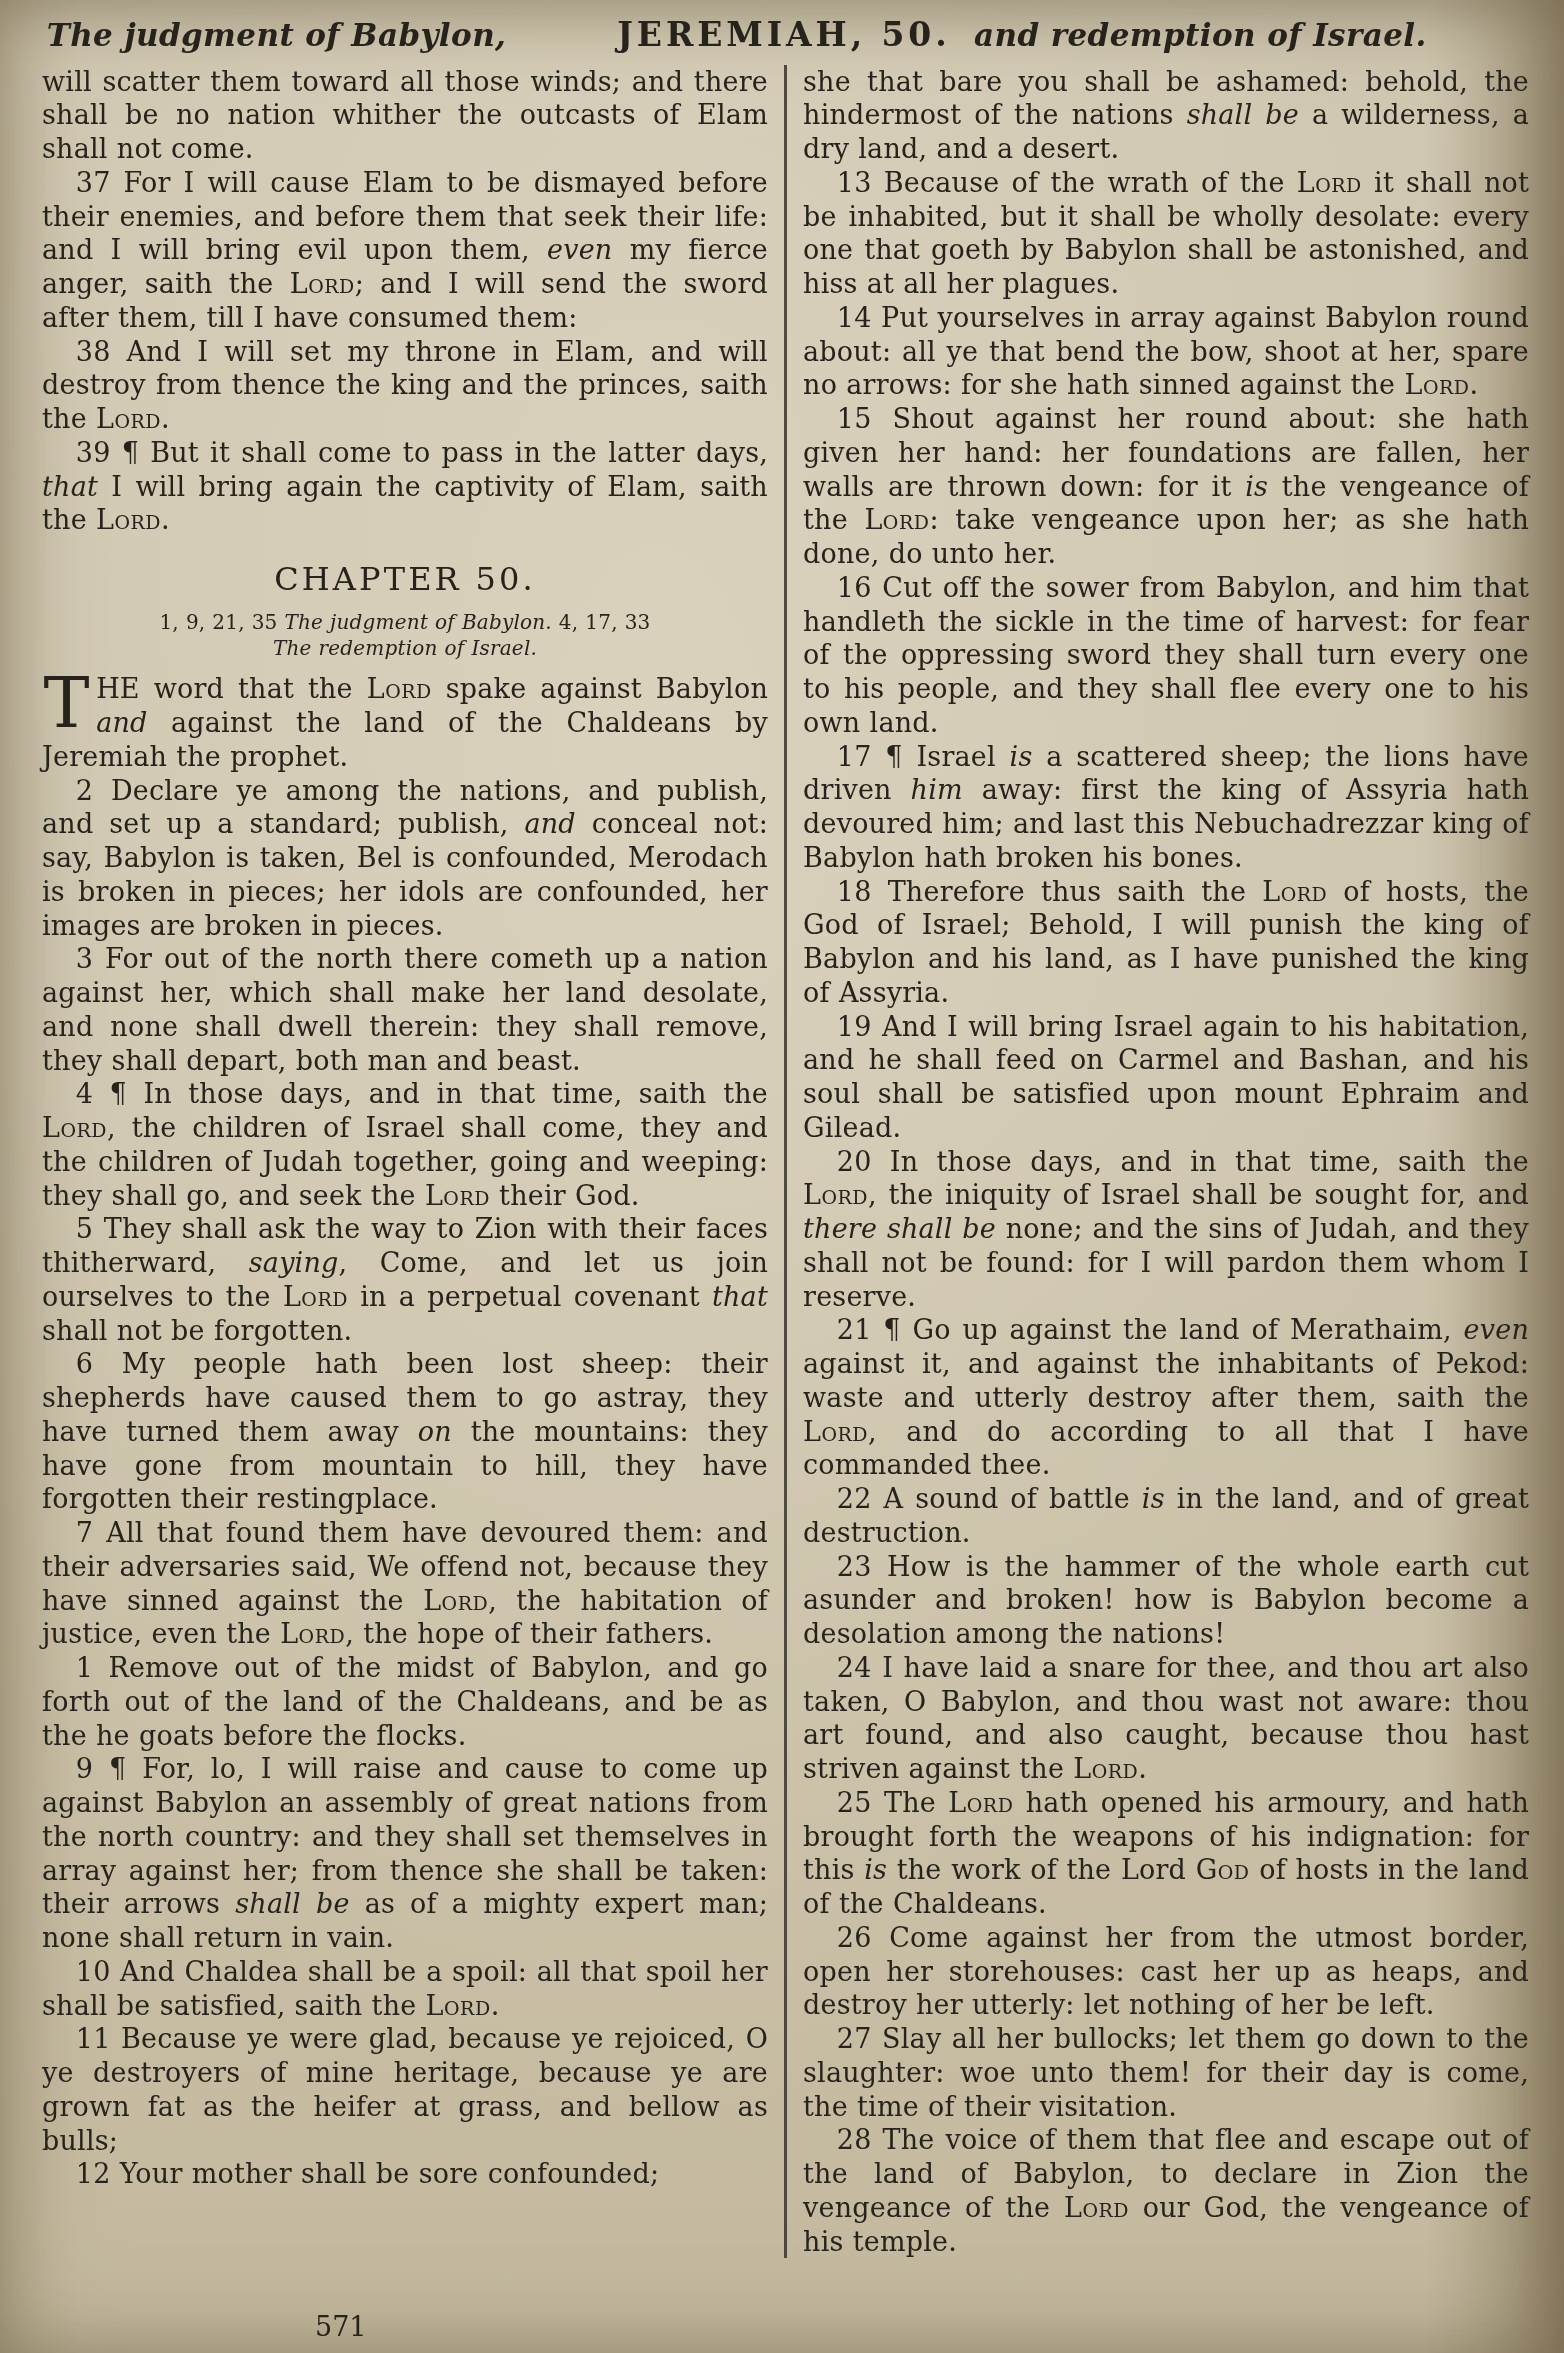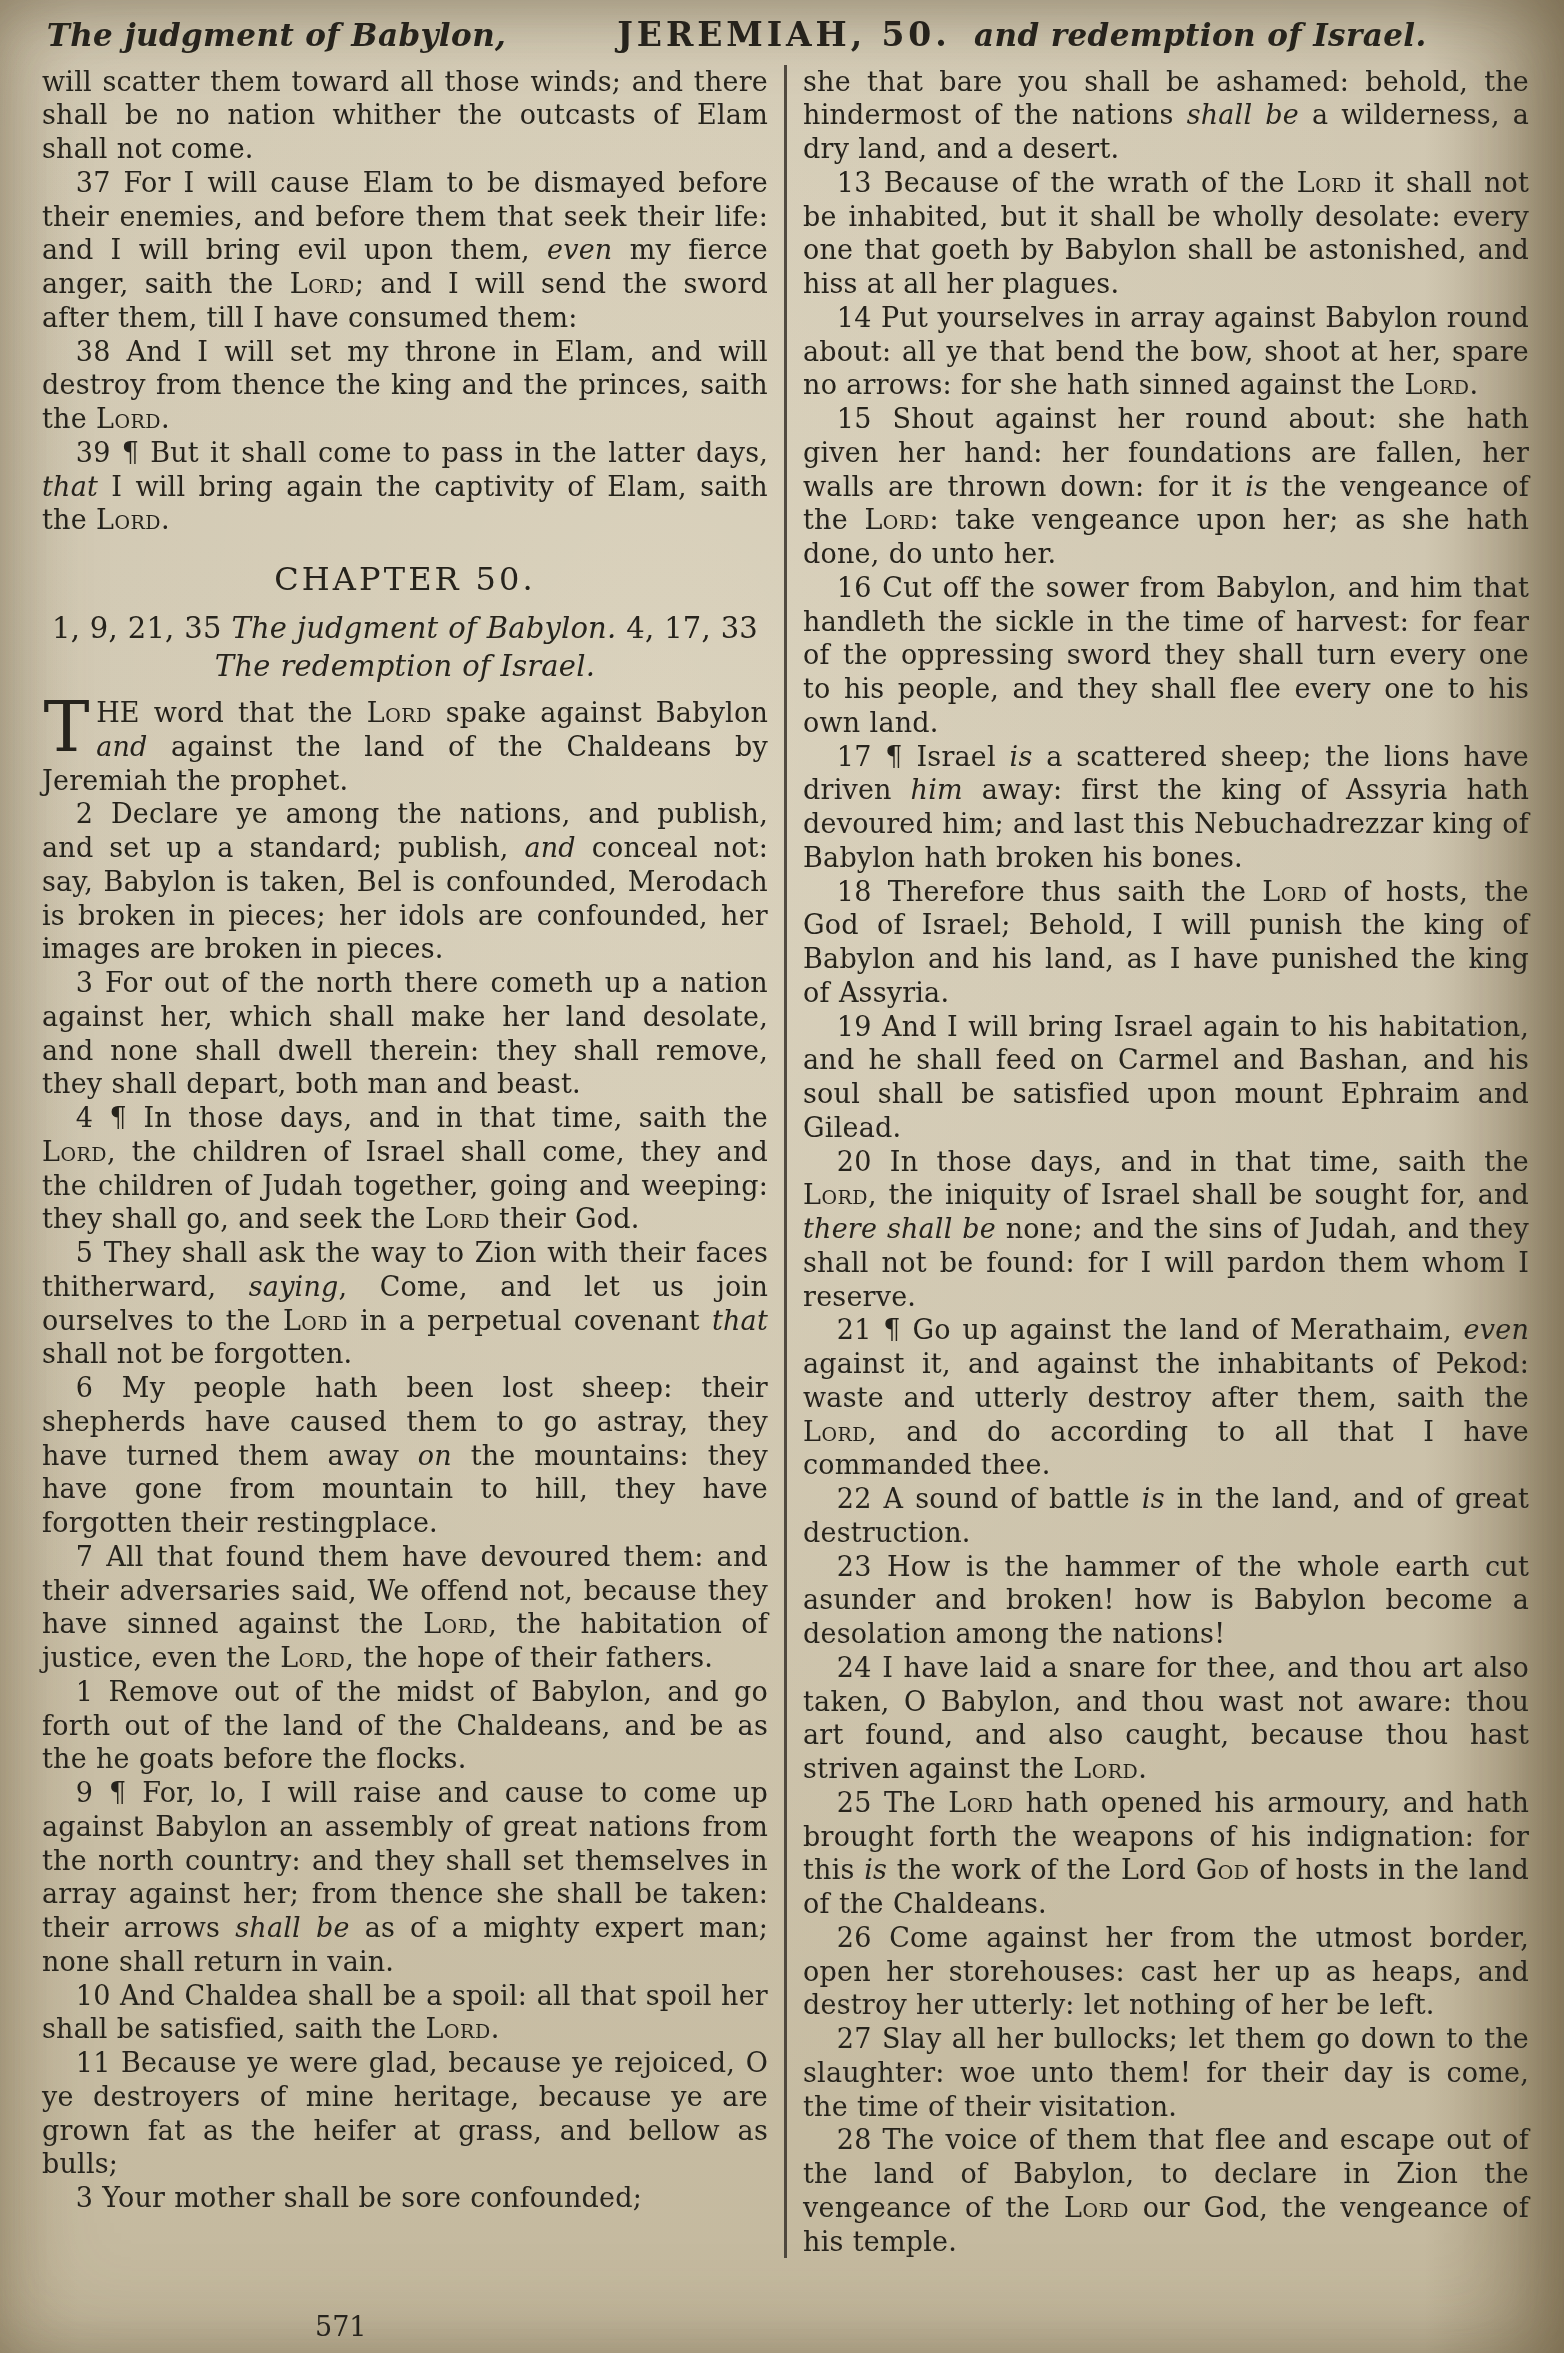--- a/index.html
+++ b/index.html
@@ -65,21 +65,21 @@
   p.para{margin:0;text-indent:1.25em;}
   p.continuation, p.dropcap, p.chapter-heading, p.chapter-summary{text-indent:0;}
   p.chapter-heading{
     text-align:center;
     font-size:32px;
     letter-spacing:3.1px;
     margin:22px 0 9.4px;
   }
   p.chapter-summary{
     text-align:center;
-    font-size:29px;
+    font-size:20px;
     line-height:1.32;
     margin:0 0 11px;
   }
   .dropcap-letter{
     float:left;
     font-size:69px;
     line-height:56px;
     padding:3.1px 6.3px 0 1.6px;
   }
   .sc{font-variant:small-caps;letter-spacing:0.5px;}
@@ -112,21 +112,21 @@
         <p class="para verse">2 Declare ye among the nations, and publish, and set up a standard; publish, <i>and</i> conceal not: say, Babylon is taken, Bel is confounded, Merodach is broken in pieces; her idols are confounded, her images are broken in pieces.</p>
         <p class="para verse">3 For out of the north there cometh up a nation against her, which shall make her land desolate, and none shall dwell therein: they shall remove, they shall depart, both man and beast.</p>
         <p class="para verse">4 ¶ In those days, and in that time, saith the <span class="sc">Lord</span>, the children of Israel shall come, they and the children of Judah together, going and weeping: they shall go, and seek the <span class="sc">Lord</span> their God.</p>
         <p class="para verse">5 They shall ask the way to Zion with their faces thitherward, <i>saying</i>, Come, and let us join ourselves to the <span class="sc">Lord</span> in a perpetual covenant <i>that</i> shall not be forgotten.</p>
         <p class="para verse">6 My people hath been lost sheep: their shepherds have caused them to go astray, they have turned them away <i>on</i> the mountains: they have gone from mountain to hill, they have forgotten their restingplace.</p>
         <p class="para verse">7 All that found them have devoured them: and their adversaries said, We offend not, because they have sinned against the <span class="sc">Lord</span>, the habitation of justice, even the <span class="sc">Lord</span>, the hope of their fathers.</p>
         <p class="para verse">1 Remove out of the midst of Babylon, and go forth out of the land of the Chaldeans, and be as the he goats before the flocks.</p>
         <p class="para verse">9 ¶ For, lo, I will raise and cause to come up against Babylon an assembly of great nations from the north country: and they shall set themselves in array against her; from thence she shall be taken: their arrows <i>shall be</i> as of a mighty expert man; none shall return in vain.</p>
         <p class="para verse">10 And Chaldea shall be a spoil: all that spoil her shall be satisfied, saith the <span class="sc">Lord</span>.</p>
         <p class="para verse">11 Because ye were glad, because ye rejoiced, O ye destroyers of mine heritage, because ye are grown fat as the heifer at grass, and bellow as bulls;</p>
-        <p class="para verse">3 Your mother shall be sore confounded;</p>
+        <p class="para verse">12 Your mother shall be sore confounded;</p>
       </div>
     <div class="divider"></div>
     <div class="column" id="col-right">
         <p class="para continuation">she that bare you shall be ashamed: behold, the hindermost of the nations <i>shall be</i> a wilderness, a dry land, and a desert.</p>
         <p class="para verse">13 Because of the wrath of the <span class="sc">Lord</span> it shall not be inhabited, but it shall be wholly desolate: every one that goeth by Babylon shall be astonished, and hiss at all her plagues.</p>
         <p class="para verse">14 Put yourselves in array against Babylon round about: all ye that bend the bow, shoot at her, spare no arrows: for she hath sinned against the <span class="sc">Lord</span>.</p>
         <p class="para verse">15 Shout against her round about: she hath given her hand: her foundations are fallen, her walls are thrown down: for it <i>is</i> the vengeance of the <span class="sc">Lord</span>: take vengeance upon her; as she hath done, do unto her.</p>
         <p class="para verse">16 Cut off the sower from Babylon, and him that handleth the sickle in the time of harvest: for fear of the oppressing sword they shall turn every one to his people, and they shall flee every one to his own land.</p>
         <p class="para verse">17 ¶ Israel <i>is</i> a scattered sheep; the lions have driven <i>him</i> away: first the king of Assyria hath devoured him; and last this Nebuchadrezzar king of Babylon hath broken his bones.</p>
         <p class="para verse">18 Therefore thus saith the <span class="sc">Lord</span> of hosts, the God of Israel; Behold, I will punish the king of Babylon and his land, as I have punished the king of Assyria.</p>

